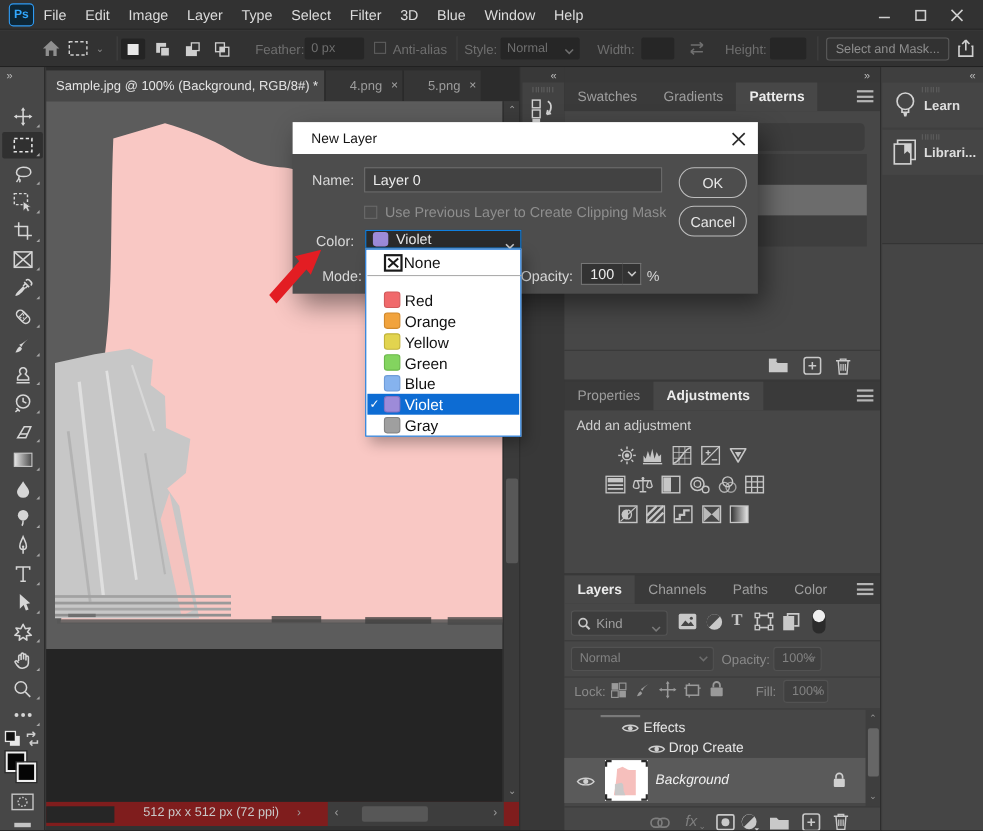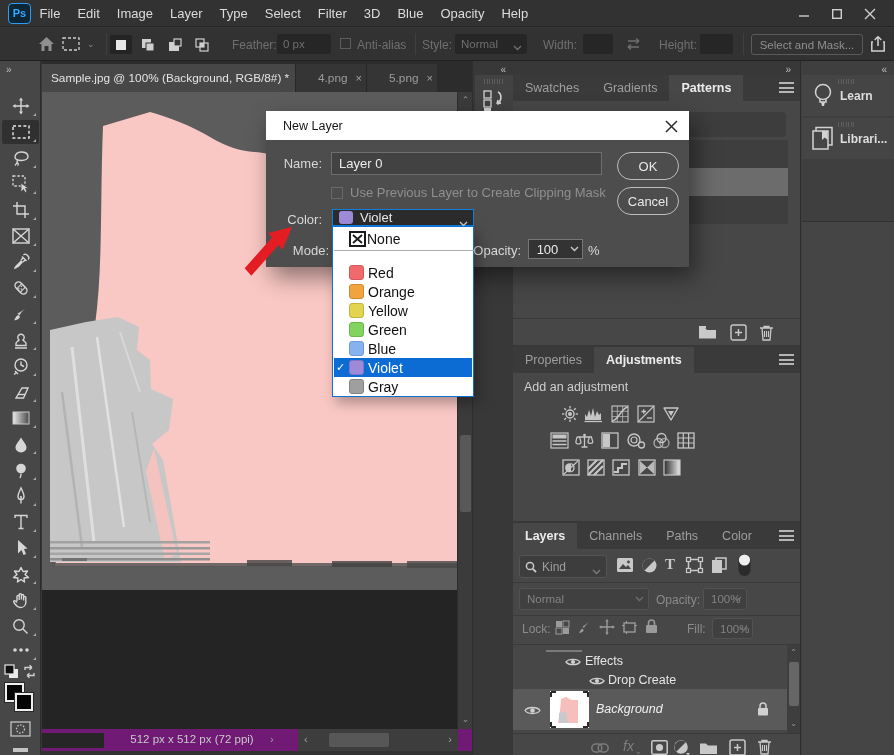--- a/index.html
+++ b/index.html
@@ -45,21 +45,21 @@
   .doctab.active { background:#474747; color:#e4e4e4; }
   .doctab.inactive { background:#353535; color:#9c9c9c; border-left:1px solid #272727; }
   #tab-overflow { position:absolute; left:451px; top:69px; color:#b8b8b8; font-size:11px; letter-spacing:-1px; }
 
   #canvas-wrap { position:absolute; left:42px; top:92px; width:415px; height:637px; background:#242424; }
   #canvas-img { position:absolute; left:0; top:0; width:415px; height:498px; }
   #vscroll { position:absolute; left:457px; top:92px; width:15px; height:637px; background:#3b3b3b; border-left:1px solid #2e2e2e; }
   #vscroll .thumb { position:absolute; left:2px; top:343px; width:11px; height:77px; background:#585858; border-radius:2px; }
   #vscroll .arr { position:absolute; left:0; width:15px; text-align:center; color:#9a9a9a; font-size:9px; }
 
-  #statusbar { position:absolute; left:42px; top:729px; width:430px; height:22px; background:#701a75; font-size:11.5px; color:#c9c9c9; }
+  #statusbar { position:absolute; left:42px; top:729px; width:430px; height:22px; background:#7f1d1d; font-size:11.5px; color:#c9c9c9; }
   #statusbar .zoombox { position:absolute; left:0px; top:4px; width:62px; height:15px; background:#262626; }
   #statusbar .dims { position:absolute; left:70px; top:4px; width:160px; text-align:center; white-space:nowrap; }
   #statusbar .schev { position:absolute; top:4px; color:#9f9f9f; font-size:11px; }
   #hscroll-track { position:absolute; left:256px; top:0px; width:160px; height:22px; background:#3d3d3d; }
   #hscroll-thumb { position:absolute; left:31px; top:4px; width:60px; height:14px; background:#575757; border-radius:2px; }
   #bottomstrip { position:absolute; left:42px; top:751px; width:430px; height:4px; background:#323232; }
 
   
   #strip { position:absolute; left:472px; top:61px; width:41px; height:694px; background:#383838; border-left:1px solid #2e2e2e; }
   #strip .dockchev { position:absolute; right:8px; top:3px; color:#bdbdbd; font-size:10px; letter-spacing:-1px; }
@@ -148,21 +148,21 @@
     <div id="ps-logo">Ps</div>
     <div class="menu-item">File</div>
     <div class="menu-item">Edit</div>
     <div class="menu-item">Image</div>
     <div class="menu-item">Layer</div>
     <div class="menu-item">Type</div>
     <div class="menu-item">Select</div>
     <div class="menu-item">Filter</div>
     <div class="menu-item">3D</div>
     <div class="menu-item">Blue</div>
-    <div class="menu-item">Opacity</div>
+    <div class="menu-item">Window</div>
     <div class="menu-item">Help</div>
     <div id="win-controls">
       <div class="winbtn">
           <svg width="10" height="10">
             <line x1="0" y1="7" x2="10" y2="7" stroke="#cfcfcf" stroke-width="1.4"></line>
           </svg>
         </div>
       <div class="winbtn">
           <svg width="10" height="10">
             <rect x="0.7" y="0.7" width="8.6" height="8.6" fill="none" stroke="#cfcfcf" stroke-width="1.4"></rect>

